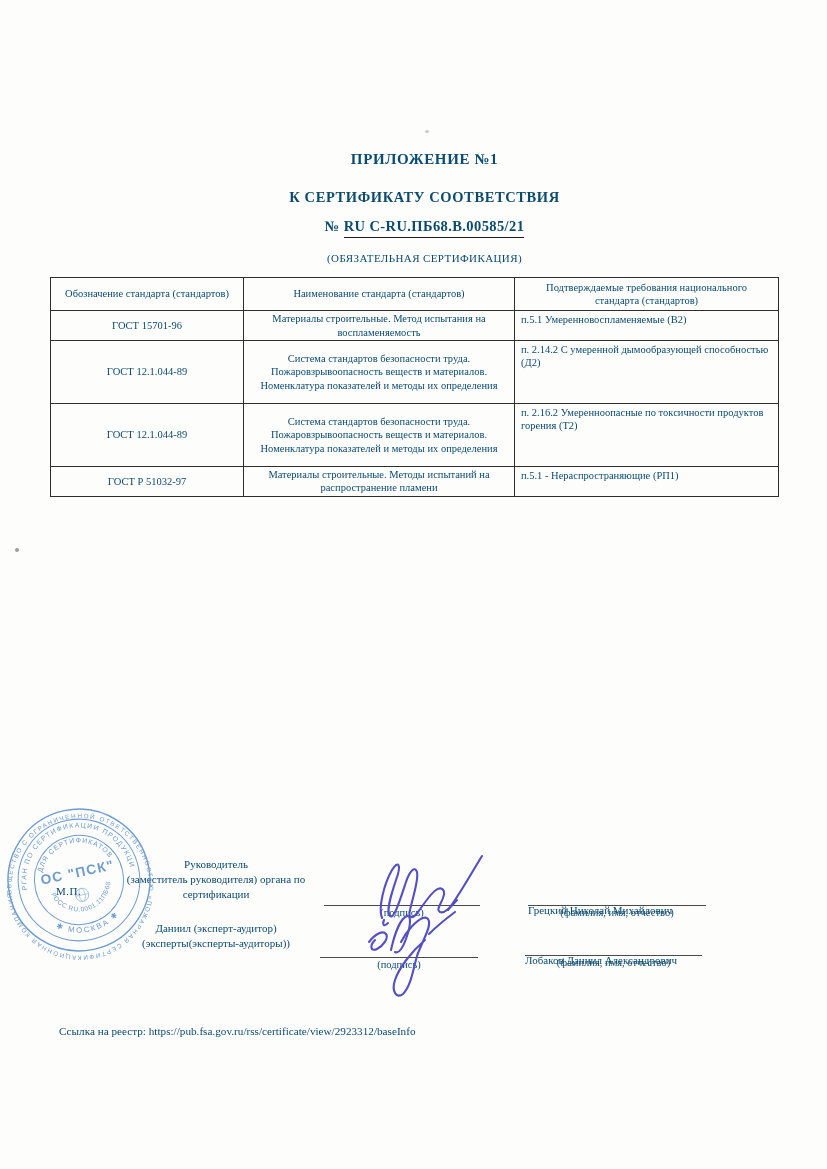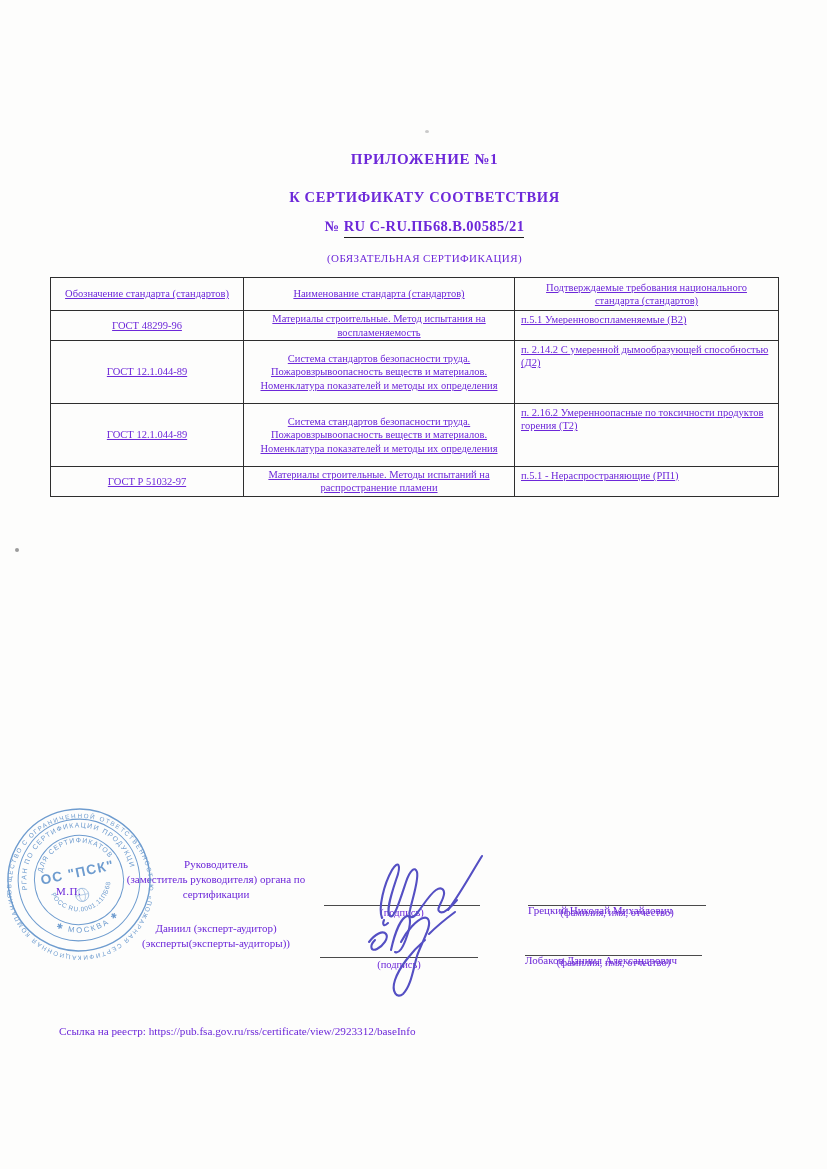--- a/index.html
+++ b/index.html
@@ -1,28 +1,28 @@
 <!DOCTYPE html>
 <html><head>
 <meta charset="utf-8">
 <style>
   html,body{margin:0;padding:0;background:#9a9a9a;}
   .page{position:relative;width:827px;height:1169px;margin:0 auto;background:#fdfdfc;
-        font-family:"Liberation Serif","DejaVu Serif",serif;color:#6d28d9;overflow:hidden;}
+        font-family:"Liberation Serif","DejaVu Serif",serif;color:#0c4a6e;overflow:hidden;}
 
   
   .doc-head{position:absolute;left:0;top:0;width:827px;text-align:center;padding-left:22px;box-sizing:border-box;}
   .t1{position:absolute;left:0;right:0;top:151px;font-size:15px;font-weight:bold;letter-spacing:.6px;}
   .t2{position:absolute;left:0;right:0;top:189px;font-size:14.5px;font-weight:bold;letter-spacing:.6px;}
   .t3{position:absolute;left:0;right:0;top:218px;font-size:14.5px;font-weight:bold;letter-spacing:.4px;}
   .t3 .num-underline{border-bottom:1.6px solid #1b1b1b;padding-bottom:3px;}
   .t4{position:absolute;left:0;right:0;top:252px;font-size:11px;letter-spacing:.4px;}
 
   
-  table.std{position:absolute;left:50px;top:277px;width:728px;border-collapse:collapse;table-layout:fixed;text-decoration:underline;}
+  table.std{position:absolute;left:50px;top:277px;width:728px;border-collapse:collapse;table-layout:fixed;}
   table.std td,table.std th{border:1px solid #2e2e2e;font-size:10.5px;font-weight:normal;
         line-height:1.28;padding:1px 10px;vertical-align:middle;text-align:center;}
   table.std td.req{ text-align:left;vertical-align:top;padding:2px 6px;}
   tr.h-row{height:33px;} tr.r1{height:30px;} tr.r2{height:63px;} tr.r3{height:63px;} tr.r4{height:21px;}
 
   
   .role{position:absolute;left:110px;width:212px;font-size:11px;line-height:15px;text-align:center;}
   .role div{white-space:nowrap;}
   .mp{position:absolute;left:56px;top:885px;font-size:11px;letter-spacing:.5px;z-index:5;}
   .fieldline{position:absolute;border-top:1.2px solid #4a4a4a;font-size:10.5px;}
@@ -58,21 +58,21 @@
         <col style="width:271px">
         <col style="width:264px">
       </colgroup>
     <tbody>
         <tr class="h-row">
       <th>Обозначение стандарта (стандартов)</th>
       <th>Наименование стандарта (стандартов)</th>
       <th>Подтверждаемые требования национального стандарта (стандартов)</th>
     </tr>
     <tr class="r1">
-      <td>ГОСТ 48299-96</td>
+      <td>ГОСТ 15701-96</td>
       <td>Материалы строительные. Метод испытания на воспламеняемость</td>
       <td class="req">п.5.1 Умеренновоспламеняемые (В2)</td>
     </tr>
     <tr class="r2">
       <td>ГОСТ 12.1.044-89</td>
       <td>Система стандартов безопасности труда. Пожаровзрывоопасность веществ и материалов. Номенклатура показателей и методы их определения</td>
       <td class="req">п. 2.14.2 С умеренной дымообразующей способностью (Д2)</td>
     </tr>
     <tr class="r3">
       <td>ГОСТ 12.1.044-89</td>

